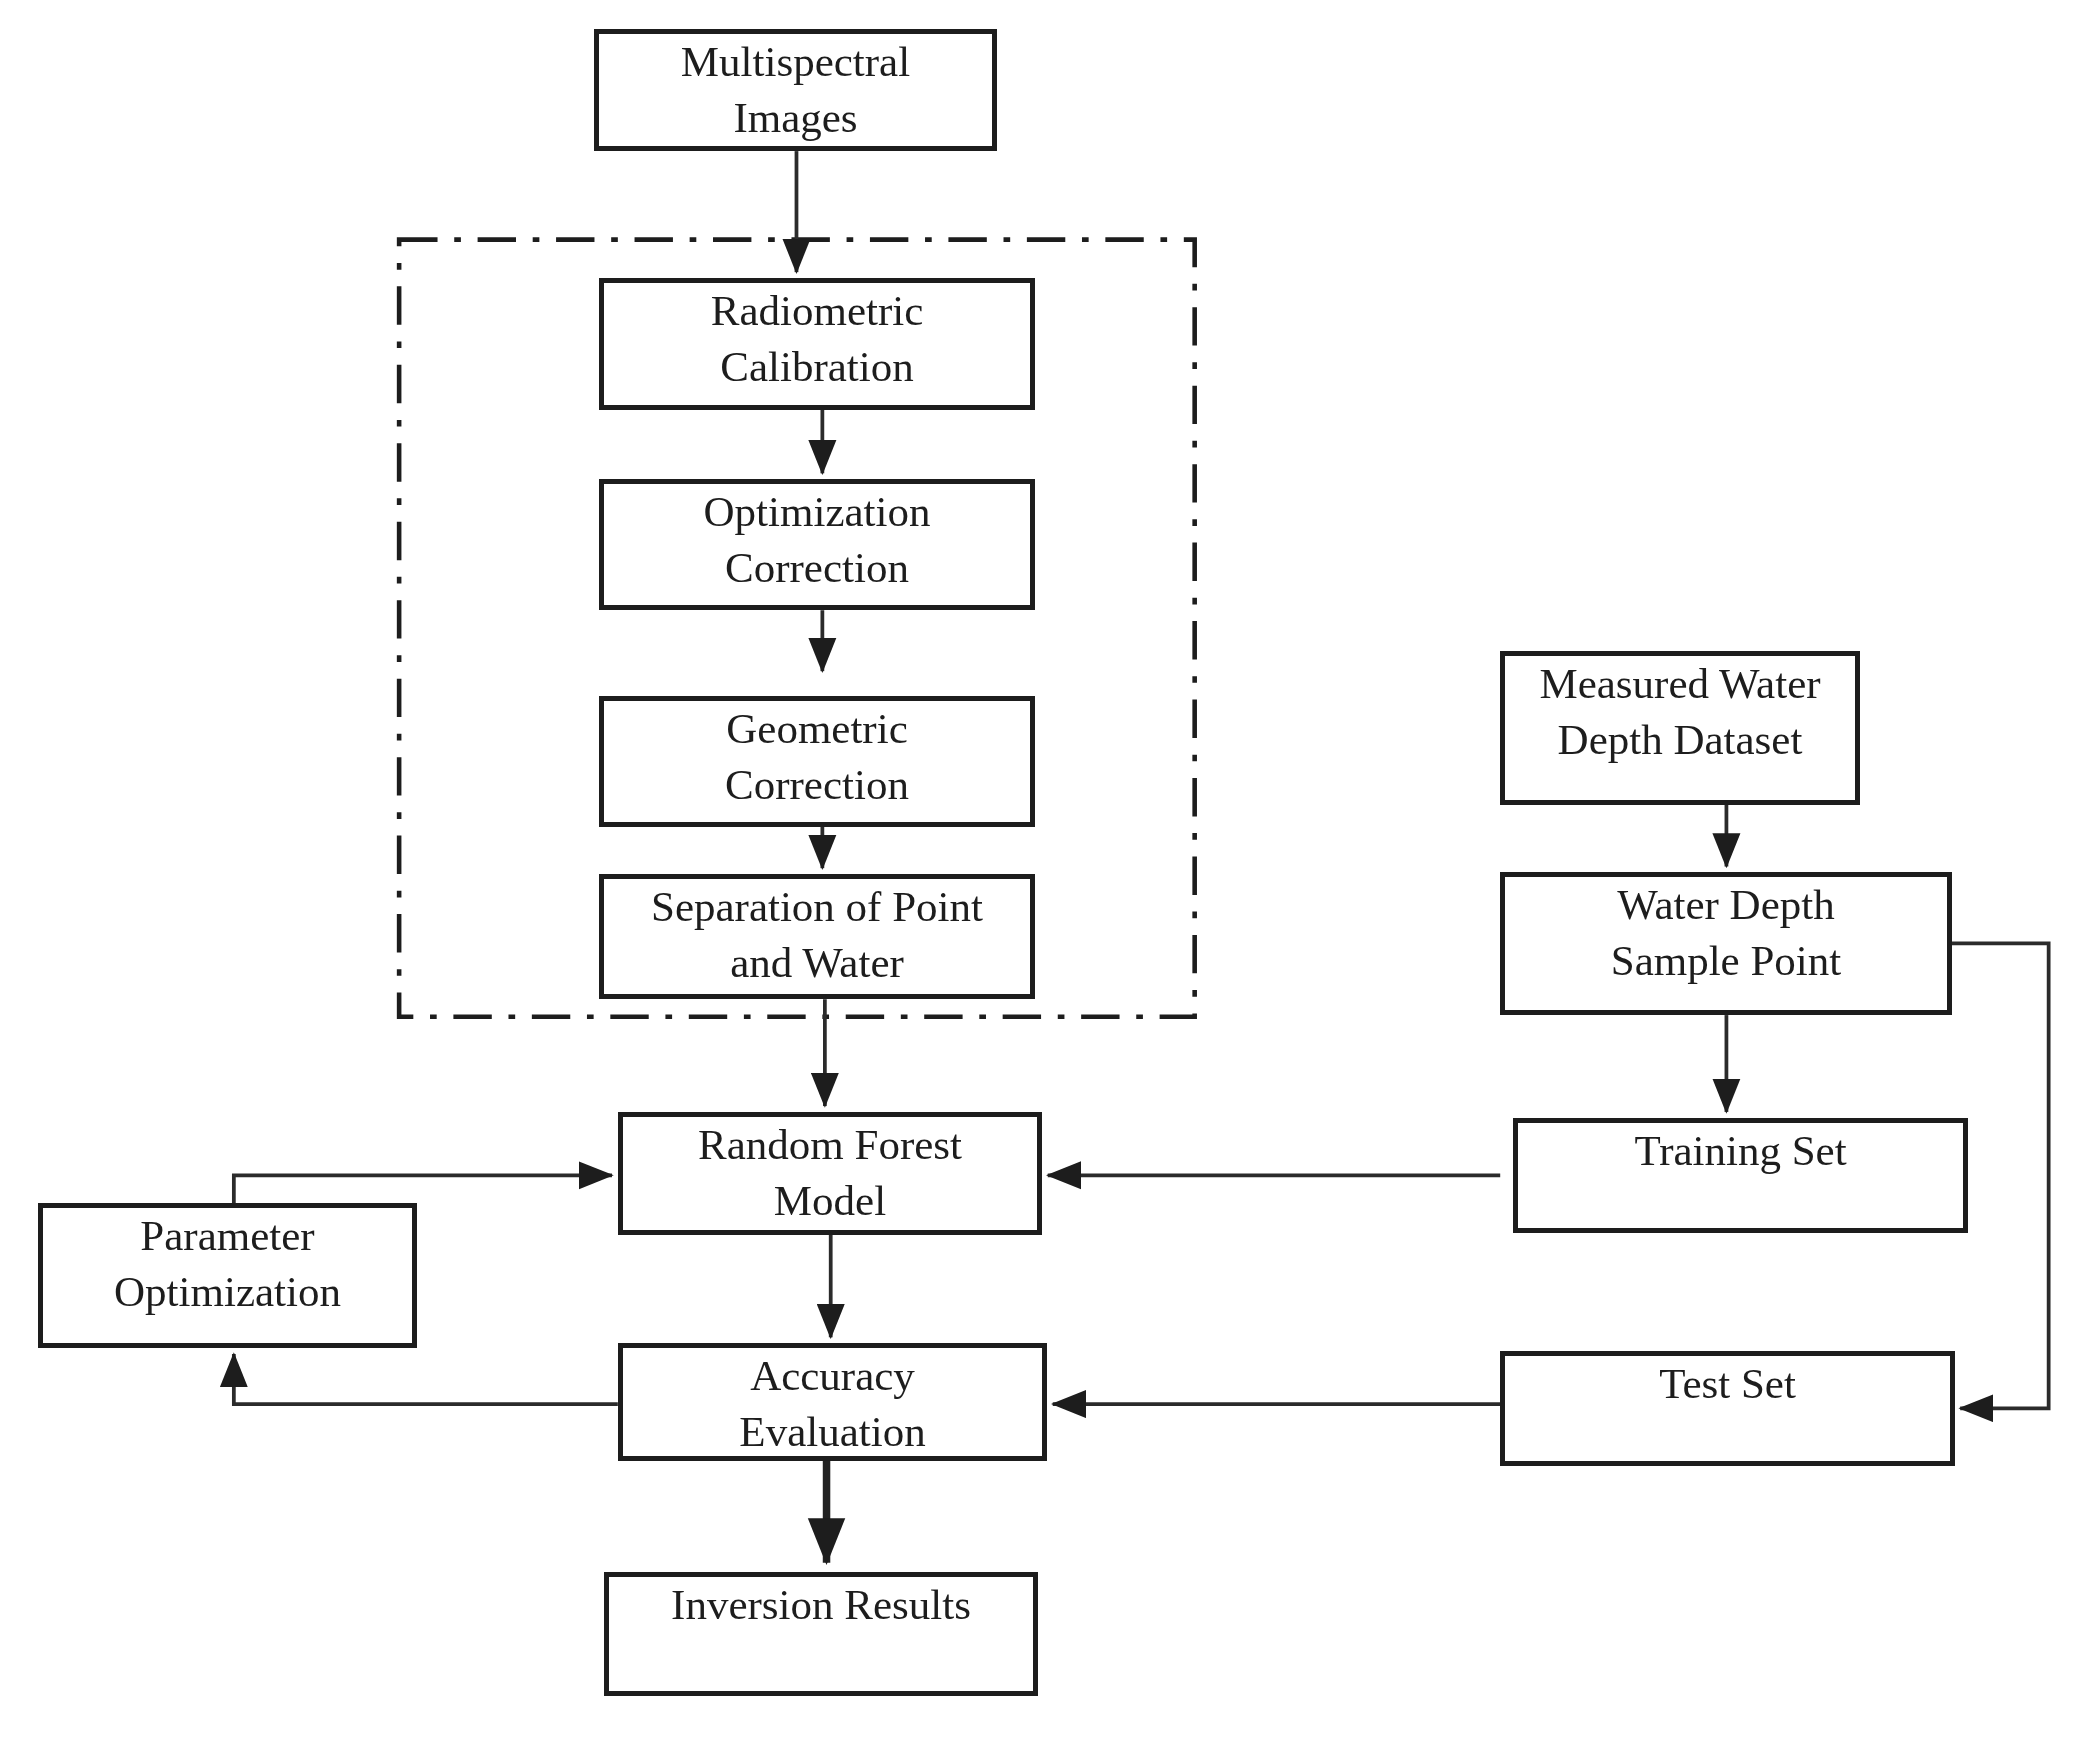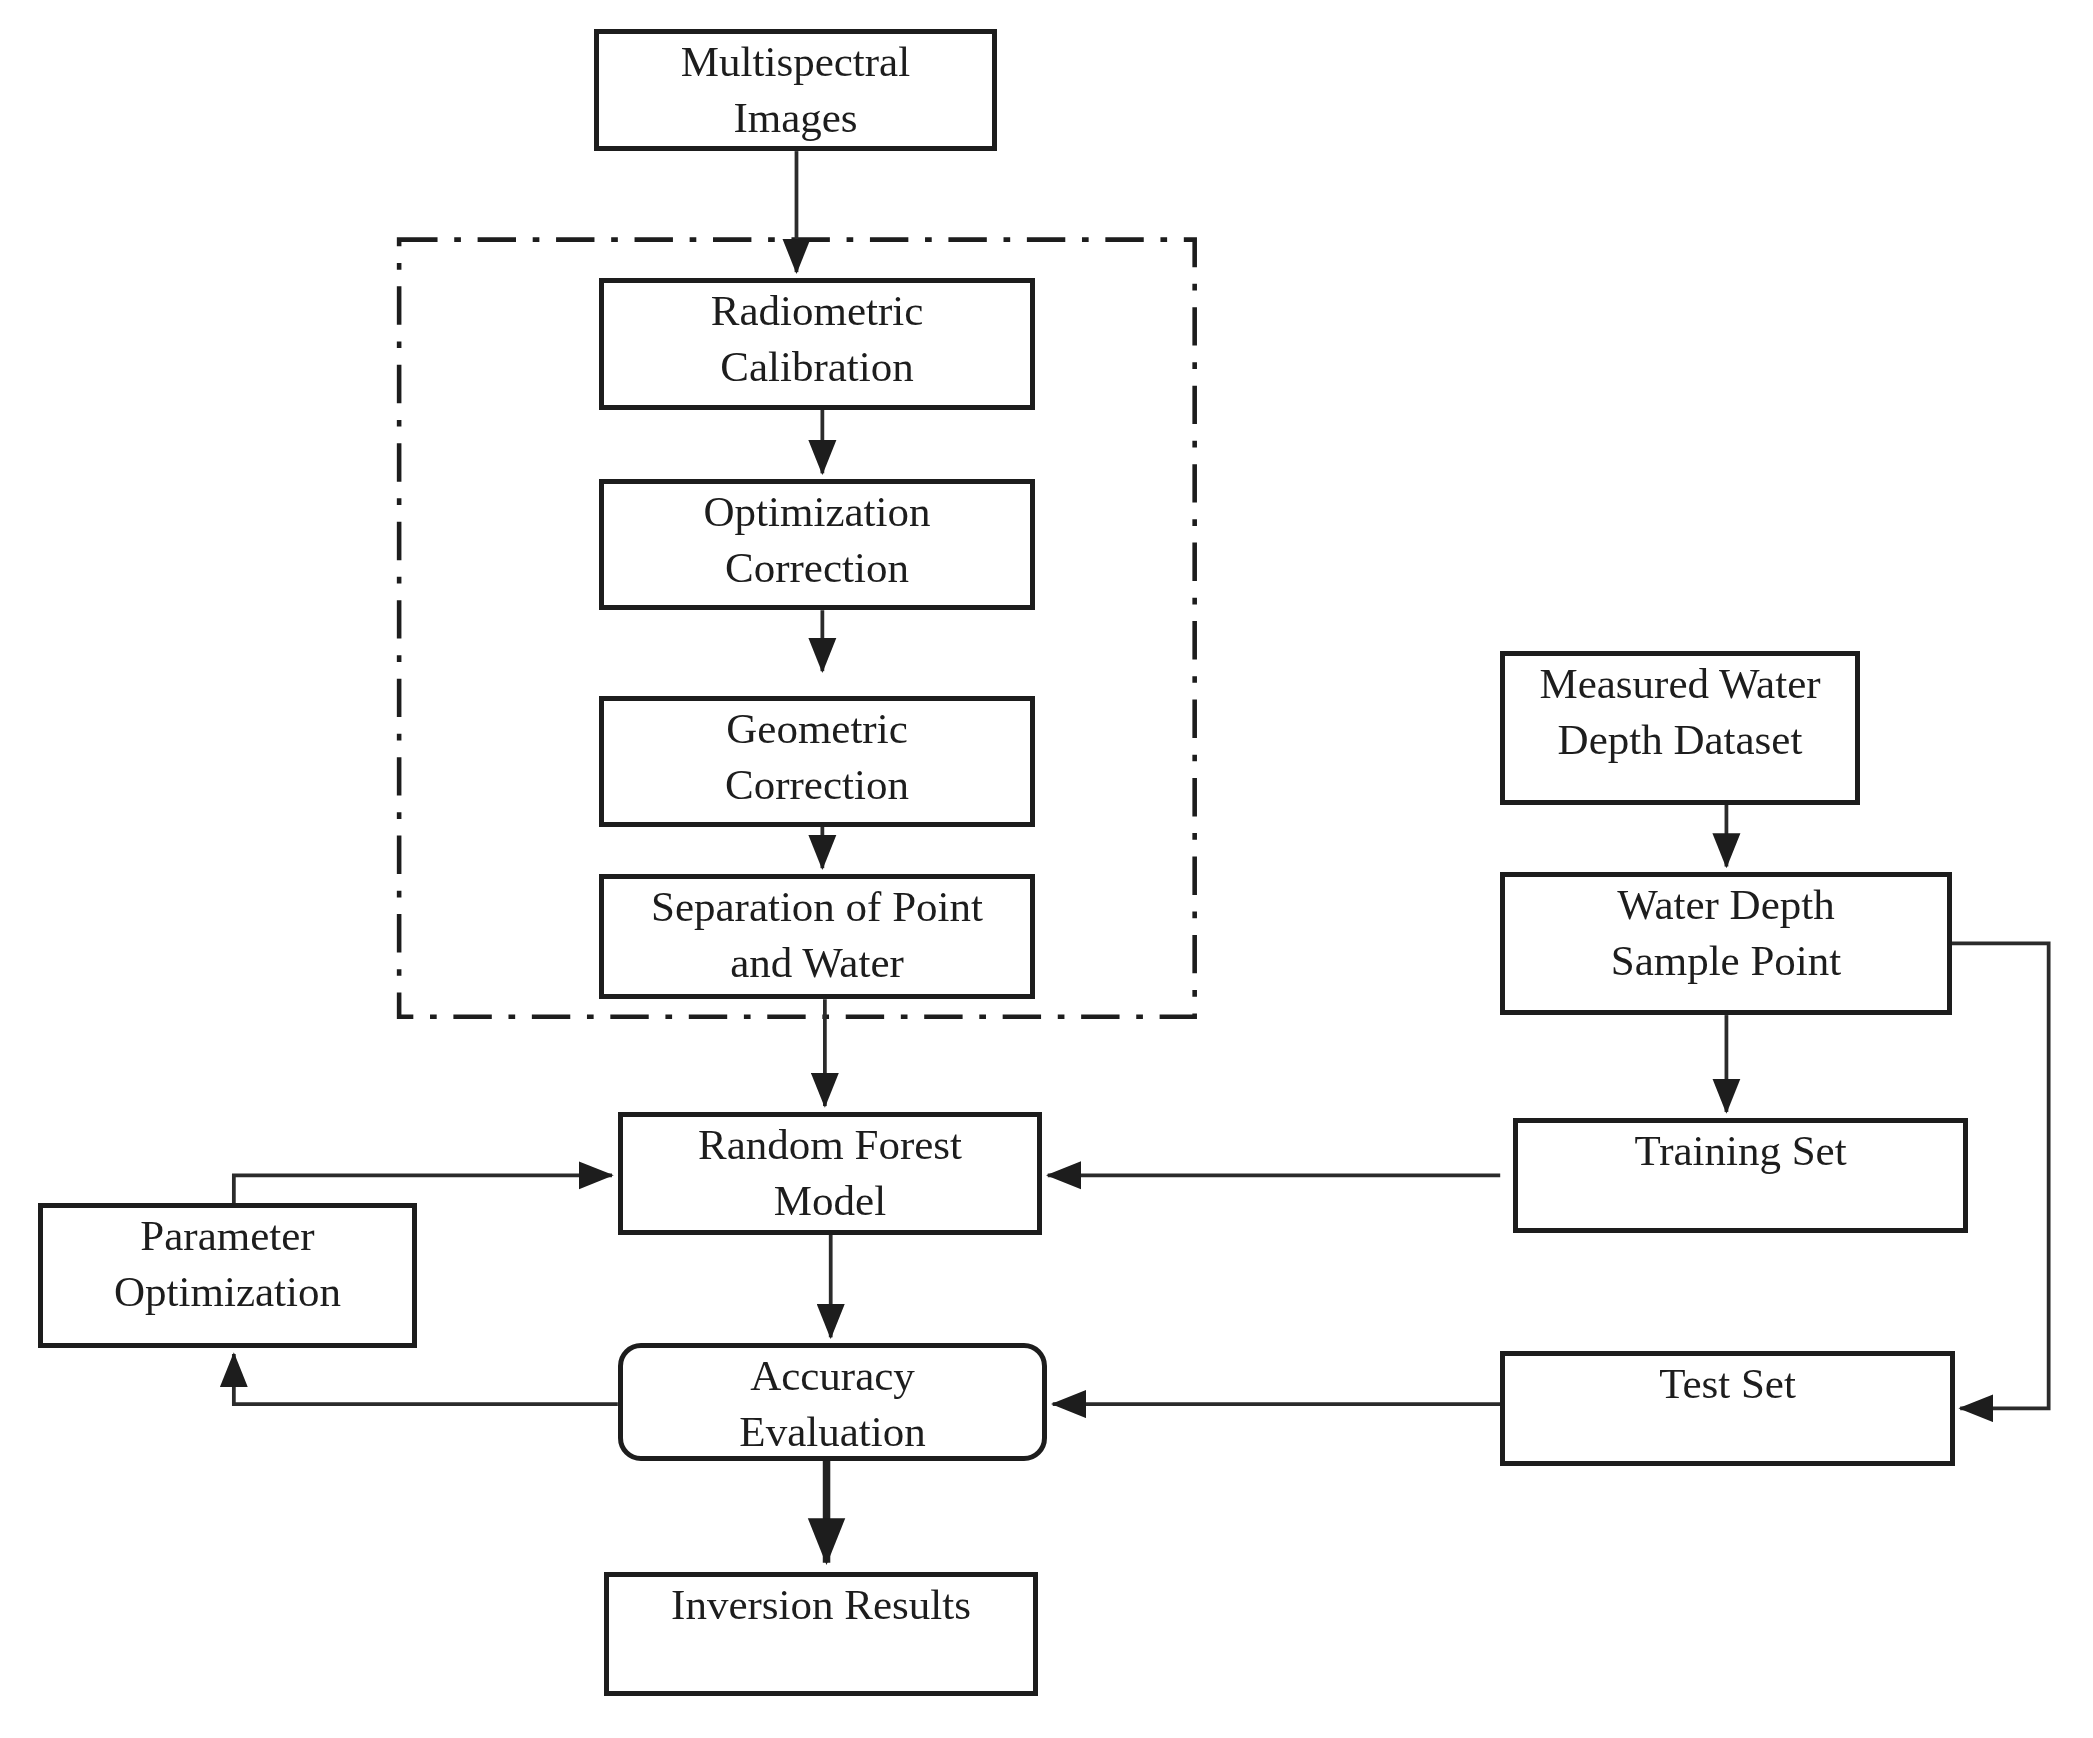--- a/index.html
+++ b/index.html
@@ -37,21 +37,21 @@
   .node .lbl { white-space: pre-line; }
 
   
   #n-multispectral { left: 594px;  top: 29px;   width: 403px; height: 122px; }
   #n-radiometric   { left: 599px;  top: 278px;  width: 436px; height: 132px; }
   #n-atmospheric   { left: 599px;  top: 479px;  width: 436px; height: 131px; }
   #n-geometric     { left: 599px;  top: 677px;  width: 436px; height: 131px; margin-top: 19px; }
   #n-separation    { left: 599px;  top: 874px; width: 436px; height: 125px; }
   #n-random-forest { left: 618px;  top: 1112px; width: 424px; height: 123px; }
   #n-param-opt     { left: 38px;   top: 1203px; width: 379px; height: 145px; }
-  #n-accuracy      { left: 618px;  top: 1343px; width: 429px; height: 118px; border-radius: 23px; }
+  #n-accuracy      { left: 618px;  top: 1343px; width: 429px; height: 118px; }
   #n-inversion     { left: 604px;  top: 1572px; width: 434px; height: 124px; }
   #n-measured      { left: 1500px; top: 651px;  width: 360px; height: 154px; }
   #n-water-sample  { left: 1500px; top: 872px; width: 452px; height: 143px; }
   #n-training      { left: 1500px; top: 1118px; width: 455px; height: 115px; margin-left: 13px; }
   #n-test          { left: 1500px; top: 1351px; width: 455px; height: 115px; }
 </style>
 </head>
 <body>
 
 <div class="canvas">

